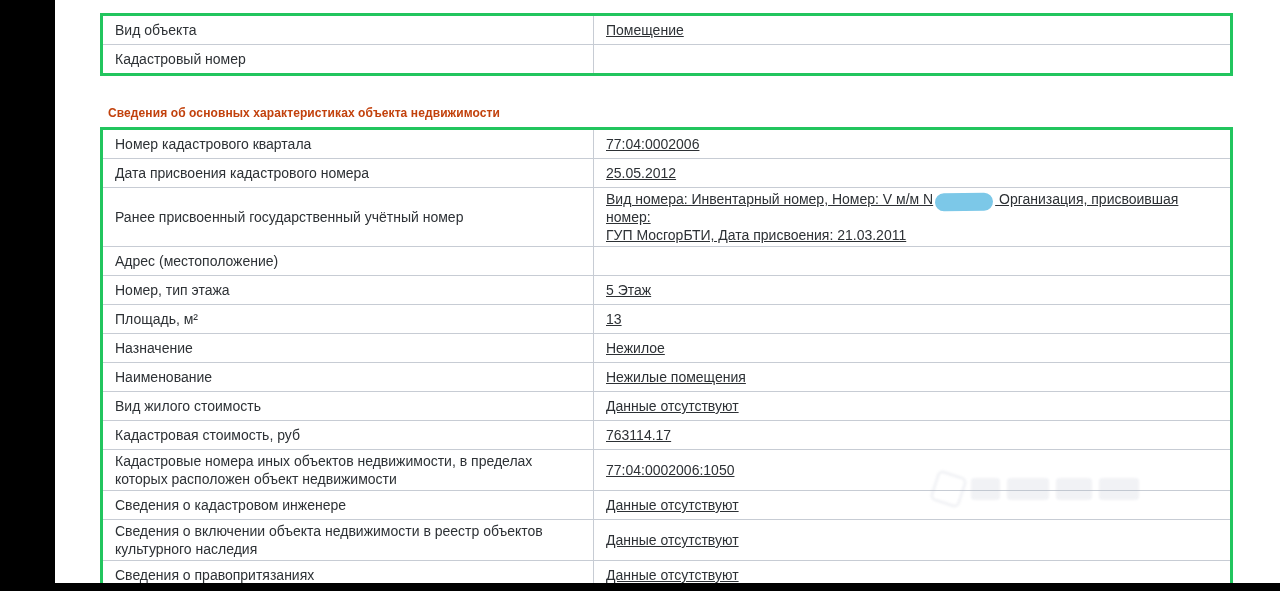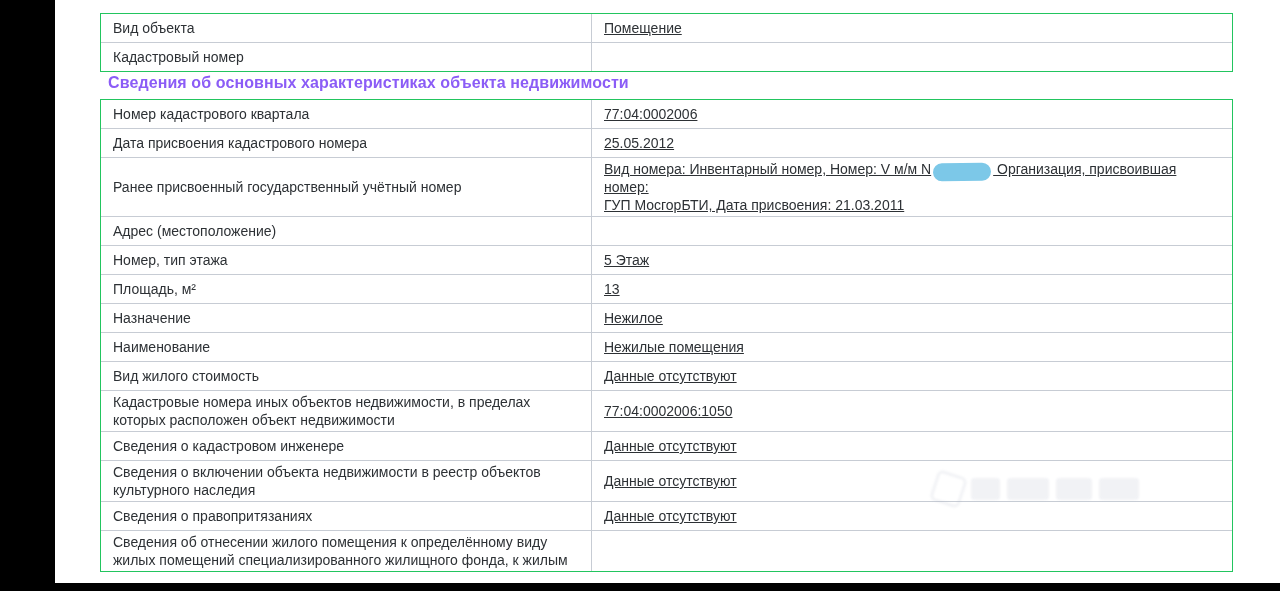--- a/index.html
+++ b/index.html
@@ -9,39 +9,39 @@
     font-family:"Liberation Sans","DejaVu Sans",sans-serif;
     color:#2d3135;
   }
   
   .frame-left{position:absolute;left:0;top:0;width:55px;height:591px;background:#000;}
   .frame-bottom{position:absolute;left:0;top:583px;width:1280px;height:8px;background:#000;}
 
   .content{position:absolute;left:100px;top:13px;width:1133px;}
 
   .doc-table{
-    border:1px solid #22c55e;
+    border:3px solid #22c55e;
     background:#fff;
   }
   .t-row{display:flex;align-items:stretch;min-height:28px;}
   .t-row + .t-row{border-top:1px solid #c7ccd4;}
   .t-cell{
     display:flex;align-items:center;
     padding:2px 12px;
     font-size:14px;line-height:18px;
   }
   .t-label{width:466px;flex:0 0 466px;border-right:1px solid #c7ccd4;}
   .t-value{flex:1 1 auto;text-decoration:underline;}
   .value-inner{display:block;}
 
   .summary-table .t-row{min-height:28px;}
 
   .section-title{
-    margin:2px 0 7px 8px;
-    font-size:16px;font-weight:700;color:#8b5cf6;
+    margin:30px 0 7px 8px;
+    font-size:12px;font-weight:700;color:#c2410c;
     letter-spacing:.1px;
   }
 
   .redaction{
     display:inline-block;vertical-align:middle;
     border-radius:10px;margin:0 2px -3px 2px;
     transform:rotate(-1deg);
   }
 
   
@@ -121,20 +121,26 @@
           <span class="value-inner">Нежилые помещения</span>
         </div>
       </div>
       <div class="t-row">
         <div class="t-cell t-label">Вид жилого стоимость</div>
         <div class="t-cell t-value">
           <span class="value-inner">Данные отсутствуют</span>
         </div>
       </div>
       <div class="t-row">
+        <div class="t-cell t-label">Кадастровая стоимость, руб</div>
+        <div class="t-cell t-value">
+          <span class="value-inner">763114.17</span>
+        </div>
+      </div>
+      <div class="t-row">
         <div class="t-cell t-label">Кадастровые номера иных объектов недвижимости, в пределах которых расположен объект недвижимости</div>
         <div class="t-cell t-value">
           <span class="value-inner">77:04:0002006:1050</span>
         </div>
       </div>
       <div class="t-row">
         <div class="t-cell t-label">Сведения о кадастровом инженере</div>
         <div class="t-cell t-value">
           <span class="value-inner">Данные отсутствуют</span>
         </div>

